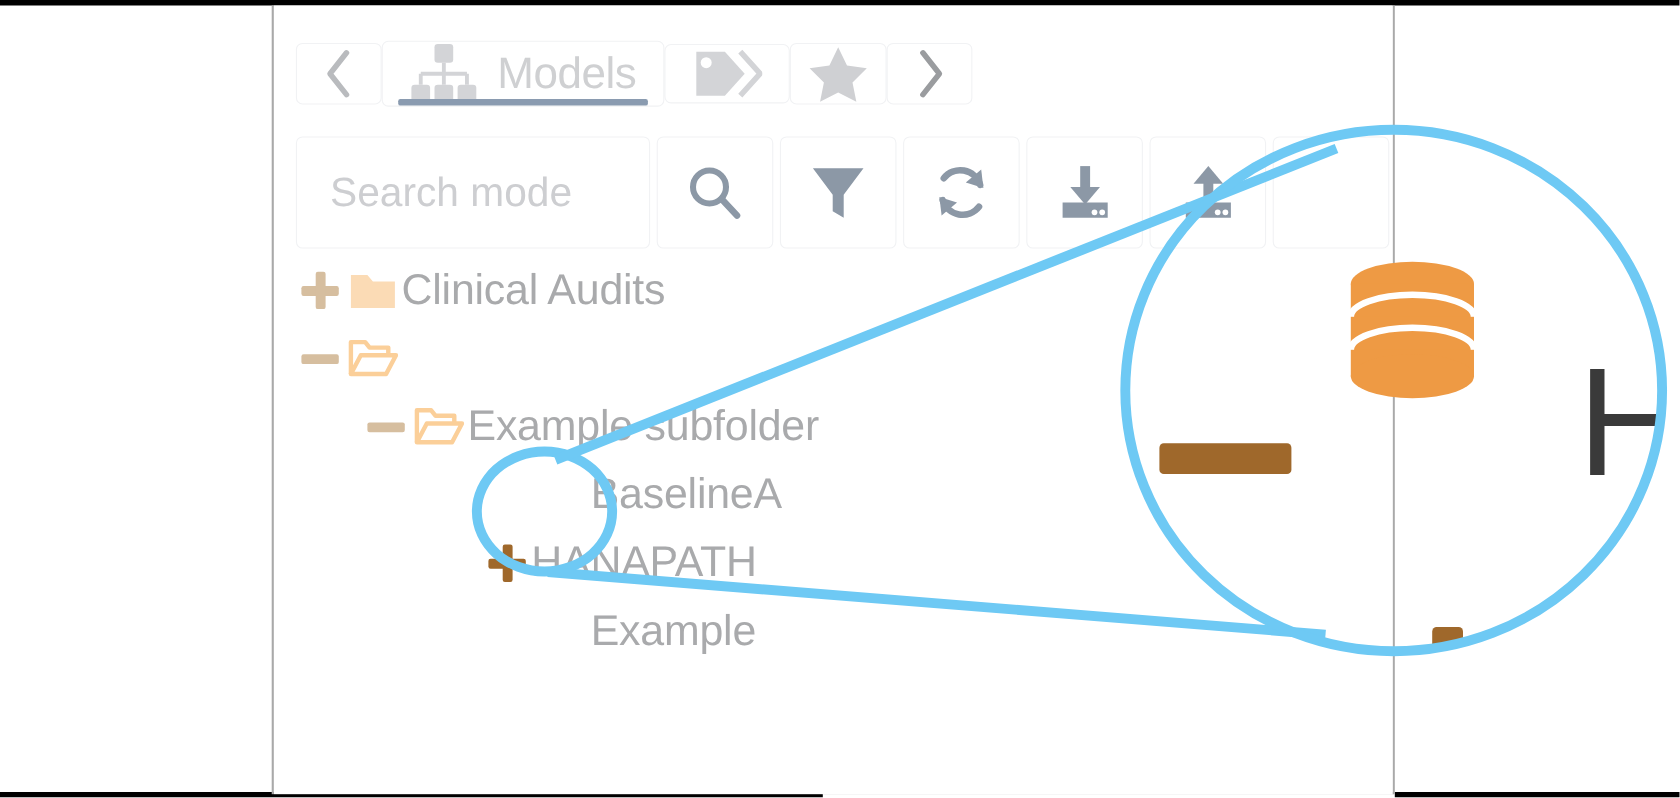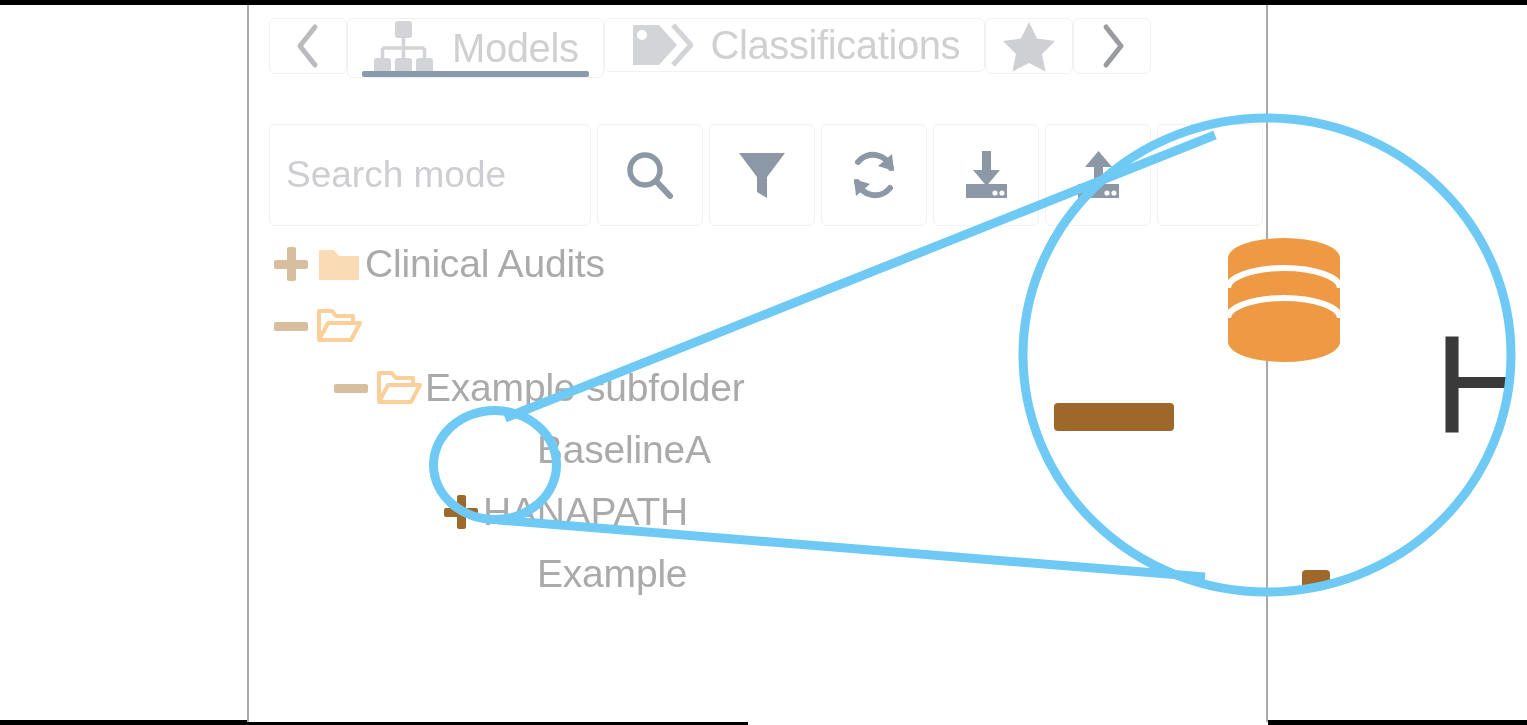--- a/index.html
+++ b/index.html
@@ -66,21 +66,21 @@
     background: #ffffff;
     overflow: hidden;
   }
 
   
   .tabbar {
     position: absolute;
     left: 20px; top: 13px;
     width: 995px; height: 98px;
     display: flex;
-    align-items: flex-start;
+    align-items: center;
   }
   .tab-cell {
     border: 1px solid #f1f2f4;
     border-radius: 6px;
     background: #ffffff;
     display: flex;
     align-items: center;
     justify-content: center;
     box-sizing: border-box;
     position: relative;
@@ -125,21 +125,21 @@
   .tb-cell {
     border: 1px solid #f1f2f4;
     border-radius: 6px;
     background: #ffffff;
     display: flex;
     align-items: center;
     justify-content: center;
     box-sizing: border-box;
     height: 102px;
   }
-  .tb-search { width: 322px; justify-content: flex-start; padding-left: 16px; }
+  .tb-search { width: 322px; justify-content: flex-start; padding-left: 30px; }
   .tb-btn { width: 106px; }
   .search-text {
     font-size: 37px;
     color: #cdced1;
     white-space: nowrap;
     overflow: hidden;
   }
 
   
   .tree {
@@ -316,21 +316,20 @@
         <span class="tab-label">Models</span>
         <div class="tab-underline"></div>
       </div>
 
       <div class="tab-cell tab-main">
         <svg width="64" height="52" viewBox="0 0 64 52">
           <path d="M4 6 h26 l18 20 -18 20 H4 z" fill="#d3d4d7"></path>
           <circle cx="13" cy="16" r="5" fill="#ffffff"></circle>
           <path d="M44 6 L62 26 L44 46" fill="none" stroke="#d3d4d7" stroke-width="5" stroke-linejoin="round"></path>
         </svg>
-        <span class="tab-label">Classifications</span>
       </div>
 
       <div class="tab-cell tab-star">
         <svg width="56" height="54" viewBox="0 0 56 54">
           <path d="M28 3 L36 19.5 L54 22 L41 35 L44.5 52.5 L28 44 L11.5 52.5 L15 35 L2 22 L20 19.5 Z" fill="#cfd0d3"></path>
         </svg>
       </div>
 
       <div class="tab-cell tab-nav">
         <svg width="34" height="54" viewBox="0 0 34 54">

